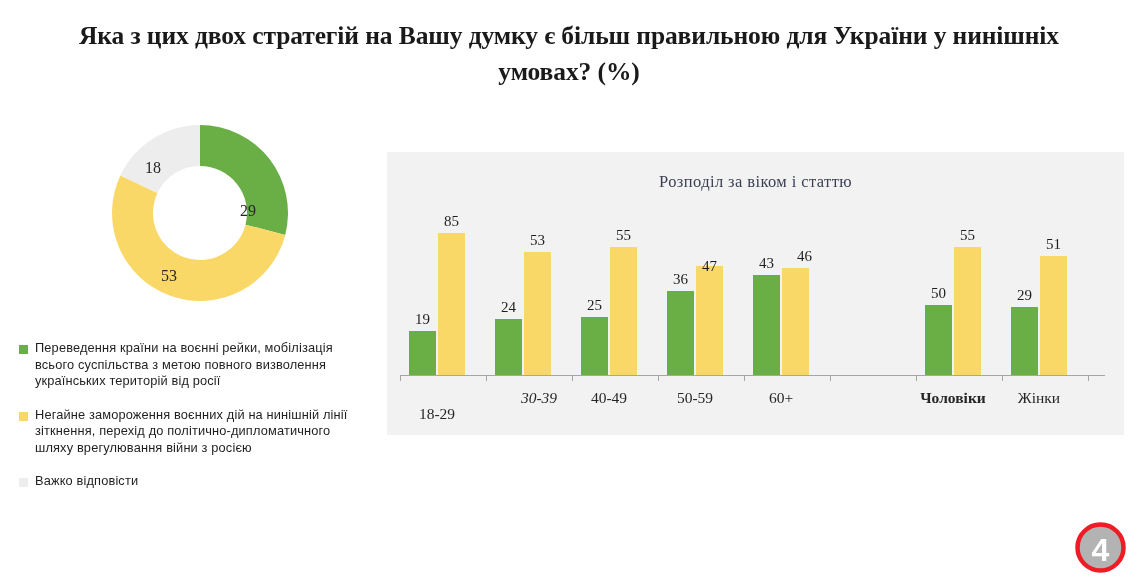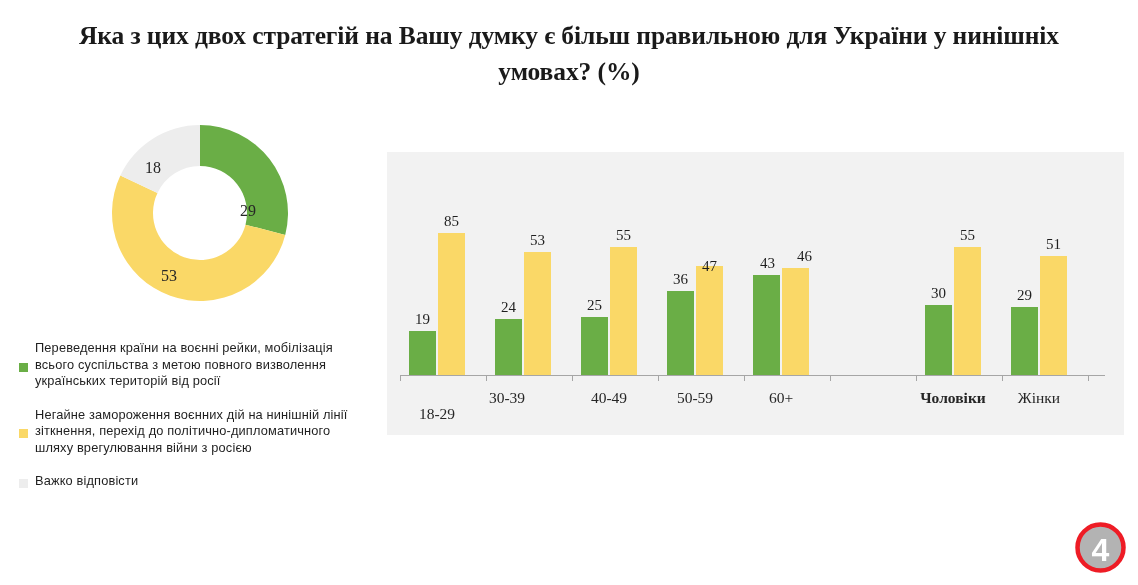--- a/index.html
+++ b/index.html
@@ -33,21 +33,21 @@
     color:#262626;
     text-align:left;
     white-space:nowrap;
   }
   .dl-18 { left:35px; top:36px; width:26px; }
   .dl-29 { left:130px; top:79px; width:26px; }
   .dl-53 { left:51px; top:144px; width:26px; }
 
   
   .legend { position:absolute; left:19px; top:340px; width:350px; }
-  .legend-item { position:relative; display:flex; align-items:center; margin-bottom:17px; }
+  .legend-item { position:relative; display:flex; align-items:flex-start; margin-bottom:17px; }
   .legend-swatch {
     flex:0 0 auto;
     width:9px; height:9px;
     margin-top:5px; margin-right:7px;
   }
   .legend-text {
     font-family:"Liberation Sans", sans-serif;
     font-size:12.8px;
     line-height:16.5px;
     color:#1f1f1f;
@@ -141,58 +141,59 @@
       <span class="legend-swatch" style="background: rgb(250, 216, 103);"></span>
       <span class="legend-text">Негайне замороження воєнних дій на нинішній лінії зіткнення, перехід до політично-дипломатичного шляху врегулювання війни з росією</span>
     </div>
     <div class="legend-item">
       <span class="legend-swatch" style="background: rgb(237, 237, 237);"></span>
       <span class="legend-text">Важко відповісти</span>
     </div>
   </div>
 
   <div class="panel">
+    <div class="panel-title">Розподіл за віком і статтю</div>
     <div class="plot" id="bar-plot">
       <div class="axis-line"></div>
     <div class="tick" style="left: 13px;"></div>
         <div class="tick" style="left: 99px;"></div>
         <div class="tick" style="left: 185px;"></div>
         <div class="tick" style="left: 271px;"></div>
         <div class="tick" style="left: 357px;"></div>
         <div class="tick" style="left: 443px;"></div>
         <div class="tick" style="left: 529px;"></div>
         <div class="tick" style="left: 615px;"></div>
         <div class="tick" style="left: 701px;"></div>
         <div class="bar green" style="left: 22px; width: 27px; height: 44.2429px;"></div>
         <div class="bar-value" style="left: 16px; width: 39px; top: 158.757px;">19</div>
         <div class="bar yellow" style="left: 51px; width: 27px; height: 142.043px;"></div>
         <div class="bar-value" style="left: 45px; width: 39px; top: 60.9571px;">85</div>
         <div class="cat-label" style="left: 6px; width: 88px; margin-top: 16px;">18-29</div>
         <div class="bar green" style="left: 108px; width: 27px; height: 55.8857px;"></div>
         <div class="bar-value" style="left: 102px; width: 39px; top: 147.114px;">24</div>
         <div class="bar yellow" style="left: 137px; width: 27px; height: 123.414px;"></div>
         <div class="bar-value" style="left: 131px; width: 39px; top: 79.5857px;">53</div>
-        <div class="cat-label" style="left: 76px; width: 88px;">30-39</div>
+        <div class="cat-label" style="left: 108px; width: 88px; font-style: italic;">30-39</div>
         <div class="bar green" style="left: 194px; width: 27px; height: 58.2143px;"></div>
         <div class="bar-value" style="left: 188px; width: 39px; top: 144.786px;">25</div>
         <div class="bar yellow" style="left: 223px; width: 27px; height: 128.071px;"></div>
         <div class="bar-value" style="left: 217px; width: 39px; top: 74.9286px;">55</div>
         <div class="cat-label" style="left: 178px; width: 88px;">40-49</div>
         <div class="bar green" style="left: 280px; width: 27px; height: 83.8286px;"></div>
         <div class="bar-value" style="left: 274px; width: 39px; top: 119.171px;">36</div>
         <div class="bar yellow" style="left: 309px; width: 27px; height: 109.443px;"></div>
         <div class="bar-value" style="left: 303px; width: 39px; top: 93.5571px; margin-top: 12px;">47</div>
         <div class="cat-label" style="left: 264px; width: 88px;">50-59</div>
         <div class="bar green" style="left: 366px; width: 27px; height: 100.129px;"></div>
-        <div class="bar-value" style="left: 349px; width: 39px; top: 102.871px; text-align: right;">43</div>
+        <div class="bar-value" style="left: 360px; width: 39px; top: 102.871px;">43</div>
         <div class="bar yellow" style="left: 395px; width: 27px; height: 107.114px;"></div>
         <div class="bar-value" style="left: 398px; width: 39px; top: 95.8857px;">46</div>
         <div class="cat-label" style="left: 350px; width: 88px;">60+</div>
         <div class="bar green" style="left: 538px; width: 27px; height: 69.8571px;"></div>
-        <div class="bar-value" style="left: 532px; width: 39px; top: 133.143px;">30</div>
+        <div class="bar-value" style="left: 532px; width: 39px; top: 133.143px;">50</div>
         <div class="bar yellow" style="left: 567px; width: 27px; height: 128.071px;"></div>
         <div class="bar-value" style="left: 561px; width: 39px; top: 74.9286px;">55</div>
         <div class="cat-label" style="left: 522px; width: 88px; font-weight: bold;">Чоловіки</div>
         <div class="bar green" style="left: 624px; width: 27px; height: 67.5286px;"></div>
         <div class="bar-value" style="left: 618px; width: 39px; top: 135.471px;">29</div>
         <div class="bar yellow" style="left: 653px; width: 27px; height: 118.757px;"></div>
         <div class="bar-value" style="left: 647px; width: 39px; top: 84.2429px;">51</div>
         <div class="cat-label" style="left: 608px; width: 88px;">Жінки</div>
       </div>
   </div>

